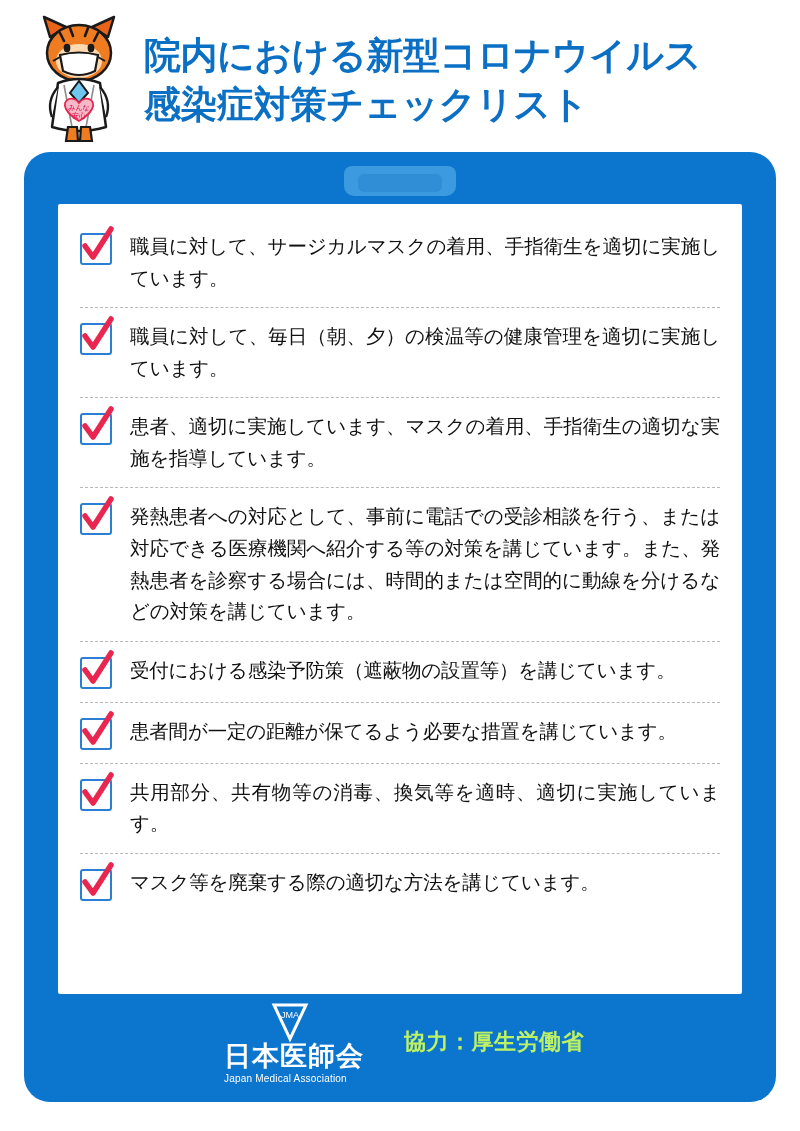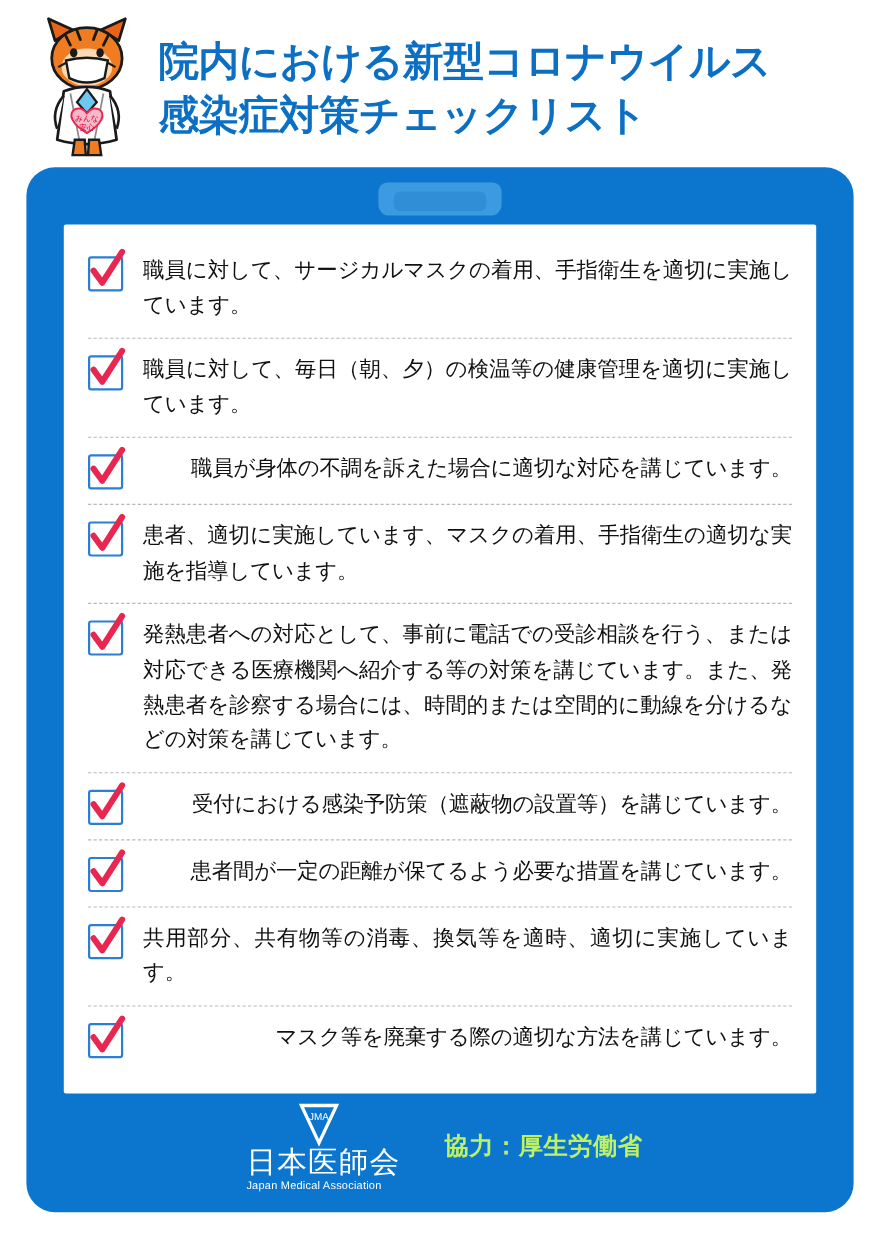--- a/index.html
+++ b/index.html
@@ -99,21 +99,20 @@
     left: 22px;
     top: 14px;
     width: 640px;
   }
 
   .item {
     display: flex;
     align-items: flex-start;
     padding: 13px 0 13px 0;
     border-bottom: 1px dashed #b9b9b9;
-    justify-content: space-between;
   }
   .item:last-child {
     border-bottom: none;
   }
 
   .checkbox {
     flex: none;
     width: 28px;
     height: 28px;
     border: 2px solid #2a7fd4;
@@ -161,21 +160,21 @@
     height: 42px;
     flex: none;
   }
   .jma-names {
     margin-left: 8px;
     color: #ffffff;
     line-height: 1;
   }
   .jma-ja {
     font-size: 27px;
-    font-weight: normal;
+    font-weight: bold;
     letter-spacing: 1px;
     display: block;
   }
   .jma-en {
     font-size: 10px;
     display: block;
     margin-top: 4px;
     letter-spacing: 0.2px;
   }
   .cooperation {
@@ -249,28 +248,20 @@
 
         <div class="item">
           <div class="checkbox">
             <svg width="38" height="40" viewBox="0 0 38 40" xmlns="http://www.w3.org/2000/svg">
               <path d="M7 20 L15 31 L33 3" stroke="#e8264f" stroke-width="5.5" fill="none" stroke-linecap="round" stroke-linejoin="round"></path>
             </svg>
           </div>
           <div class="item-text">職員に対して、毎日（朝、夕）の検温等の健康管理を適切に実施しています。</div>
         </div>
 
-        <div class="item">
-          <div class="checkbox">
-            <svg width="38" height="40" viewBox="0 0 38 40" xmlns="http://www.w3.org/2000/svg">
-              <path d="M7 20 L15 31 L33 3" stroke="#e8264f" stroke-width="5.5" fill="none" stroke-linecap="round" stroke-linejoin="round"></path>
-            </svg>
-          </div>
-          <div class="item-text">職員が身体の不調を訴えた場合に適切な対応を講じています。</div>
-        </div>
 
         <div class="item">
           <div class="checkbox">
             <svg width="38" height="40" viewBox="0 0 38 40" xmlns="http://www.w3.org/2000/svg">
               <path d="M7 20 L15 31 L33 3" stroke="#e8264f" stroke-width="5.5" fill="none" stroke-linecap="round" stroke-linejoin="round"></path>
             </svg>
           </div>
           <div class="item-text">患者、適切に実施しています、マスクの着用、手指衛生の適切な実施を指導しています。</div>
         </div>
 

